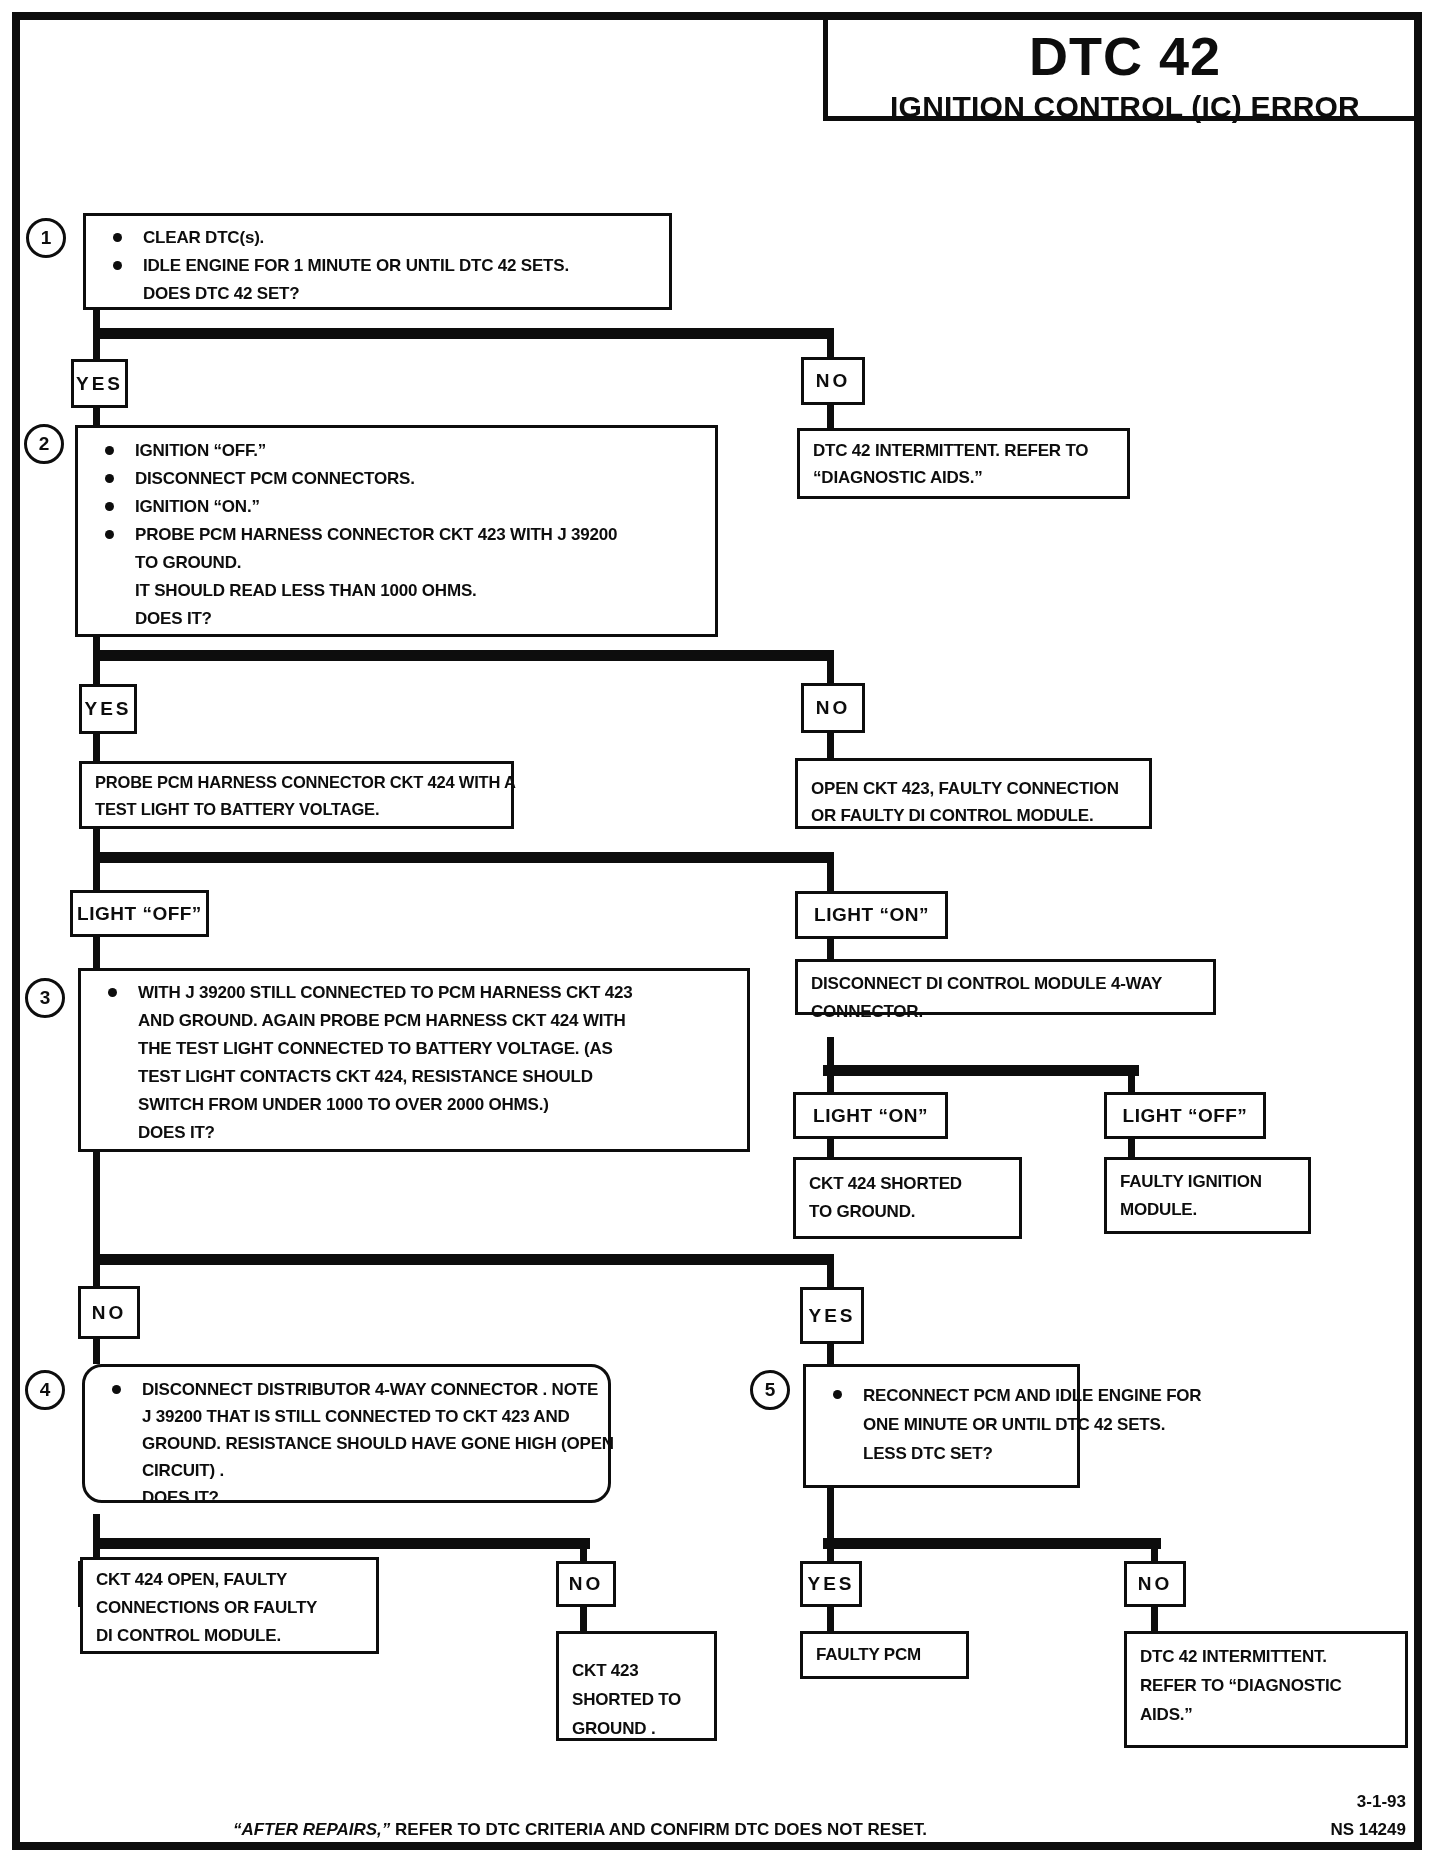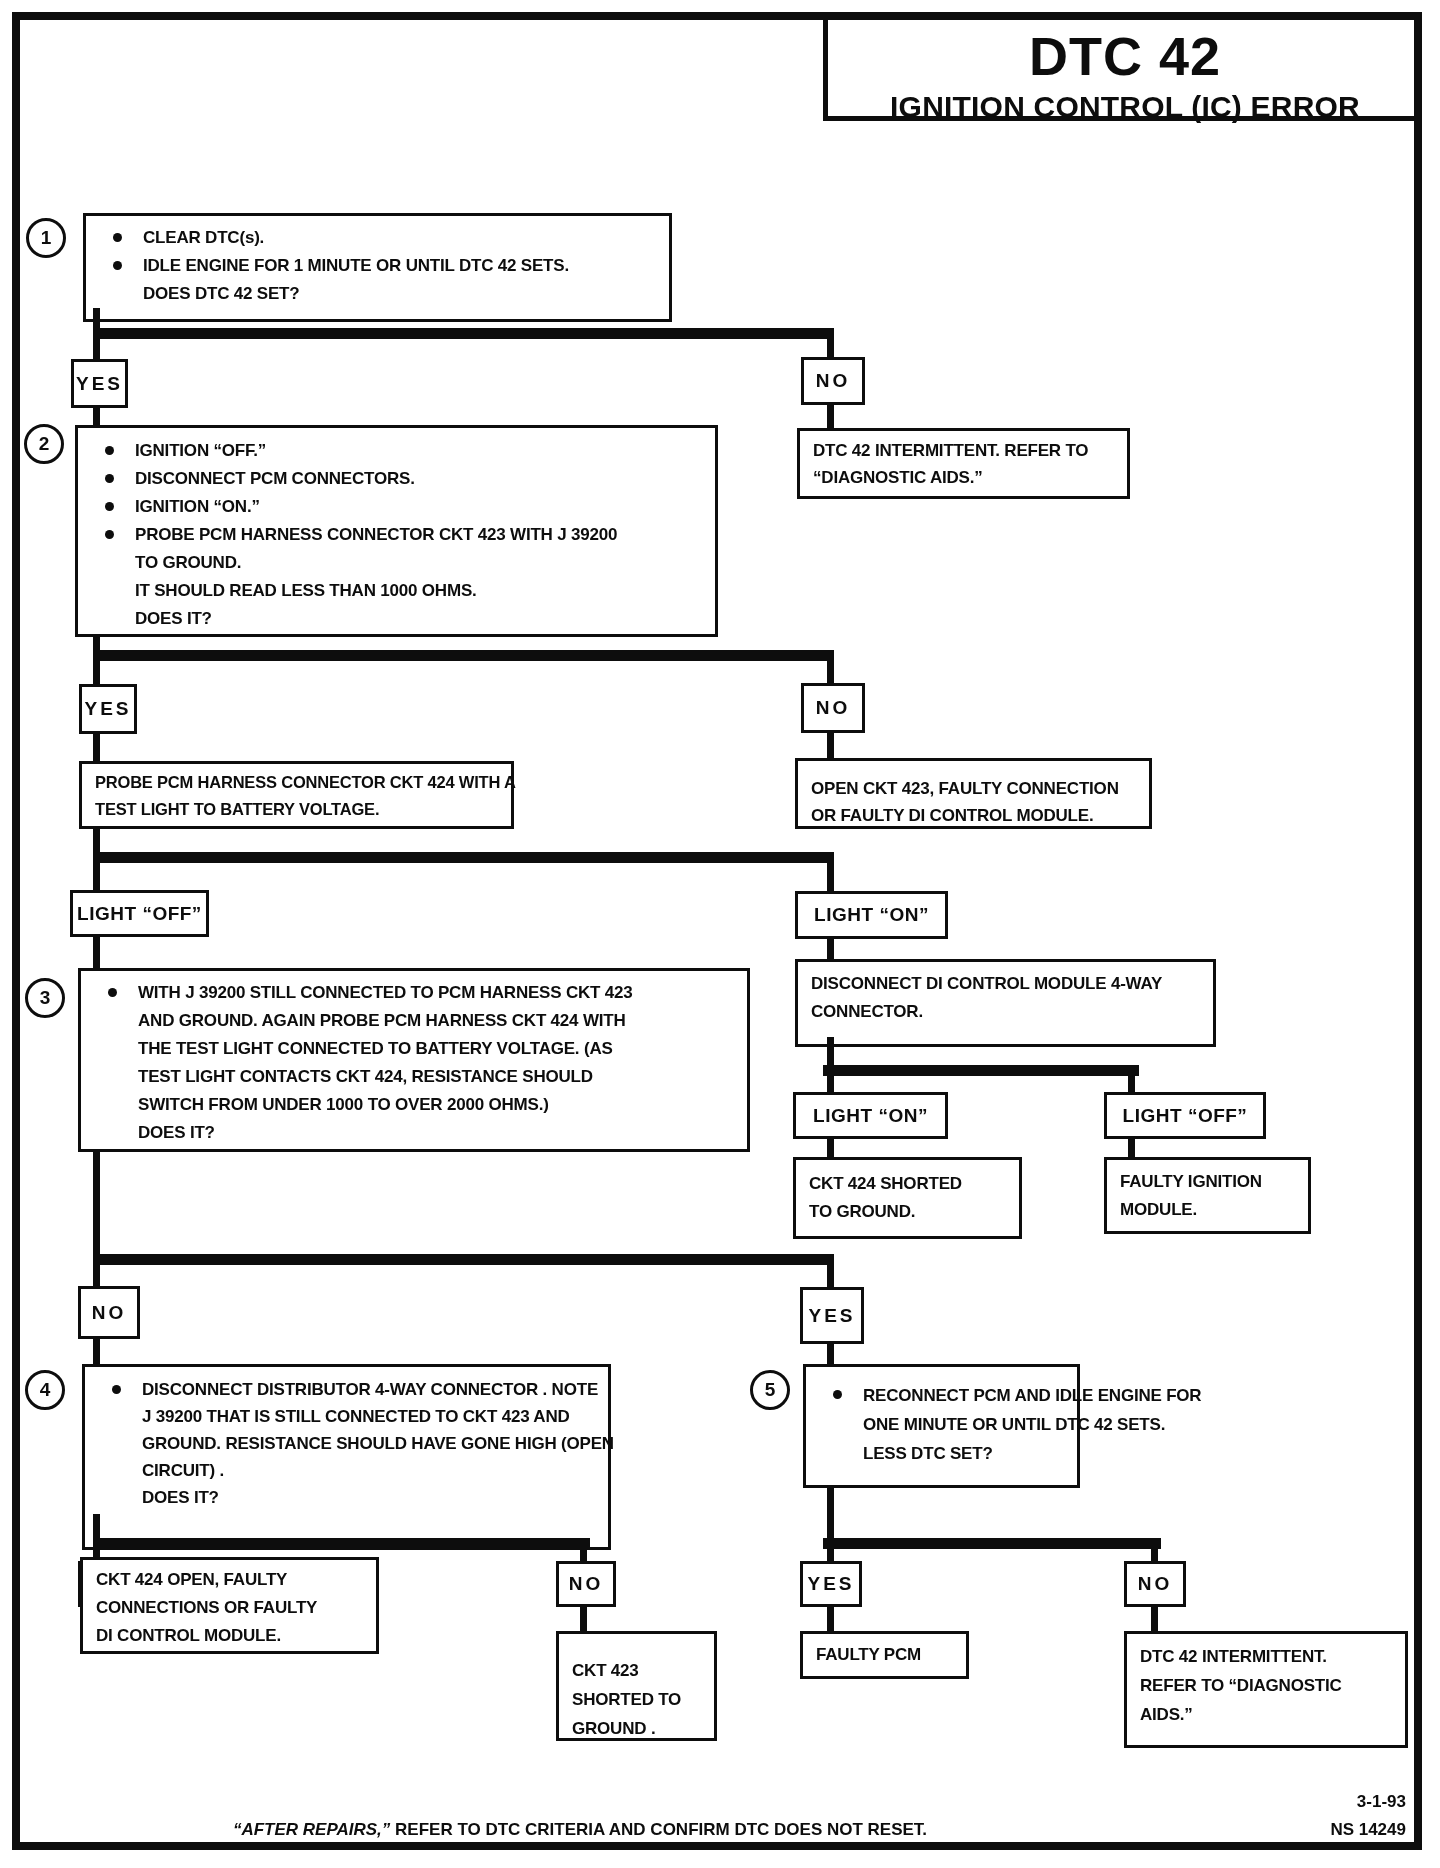--- a/index.html
+++ b/index.html
@@ -40,21 +40,21 @@
   <div class="frame"></div>
 
   <div class="titlebox">
     <div class="title1">DTC 42</div>
     <div class="title2">IGNITION CONTROL (IC) ERROR</div>
   </div>
 
   <div class="circ" style="left:26px;top:218px;">
       <span>1</span>
     </div>
-  <div class="box" style="left:83px;top:213px;width:589px;height:109px;padding-top:8px;">
+  <div class="box" style="left:83px;top:213px;width:589px;height:97px;padding-top:8px;">
     <div class="ln b">CLEAR DTC(s).</div>
     <div class="ln b">IDLE ENGINE FOR 1 MINUTE OR UNTIL DTC 42 SETS.</div>
     <div class="ln">DOES DTC 42 SET?</div>
   </div>
 
   <div class="v" style="left:93px;top:308px;height:20px;"></div>
   <div class="hb" style="left:93px;top:328px;width:741px;"></div>
   <div class="v" style="left:93px;top:339px;height:20px;"></div>
   <div class="v" style="left:827px;top:339px;height:18px;"></div>
 
@@ -116,21 +116,21 @@
   <div class="box" style="left:78px;top:968px;width:672px;height:184px;padding-top:8px;">
     <div class="ln b">WITH J 39200 STILL CONNECTED TO PCM HARNESS CKT 423</div>
     <div class="ln">AND GROUND.  AGAIN PROBE PCM HARNESS CKT 424 WITH</div>
     <div class="ln">THE TEST LIGHT CONNECTED TO BATTERY VOLTAGE.  (AS</div>
     <div class="ln">TEST LIGHT CONTACTS CKT 424, RESISTANCE SHOULD</div>
     <div class="ln">SWITCH FROM UNDER 1000 TO OVER 2000 OHMS.)</div>
     <div class="ln">DOES IT?</div>
   </div>
 
   <div class="v" style="left:827px;top:939px;height:20px;"></div>
-  <div class="box res" style="left:795px;top:959px;width:421px;height:88px;padding-top:8px;">
+  <div class="box res" style="left:795px;top:959px;width:421px;height:56px;padding-top:8px;">
     <div class="ln">DISCONNECT DI CONTROL MODULE 4-WAY</div>
     <div class="ln">CONNECTOR.</div>
   </div>
 
   <div class="v" style="left:827px;top:1037px;height:28px;"></div>
   <div class="hb" style="left:823px;top:1065px;width:316px;"></div>
   <div class="v" style="left:827px;top:1076px;height:16px;"></div>
   <div class="v" style="left:1128px;top:1076px;height:16px;"></div>
 
   <div class="dec" style="left:793px;top:1092px;width:155px;height:47px;">LIGHT “ON”</div>
@@ -152,21 +152,21 @@
   <div class="v" style="left:93px;top:1265px;height:21px;"></div>
   <div class="v" style="left:827px;top:1265px;height:22px;"></div>
 
   <div class="dec wide" style="left:78px;top:1286px;width:62px;height:53px;">NO</div>
   <div class="dec wide" style="left:800px;top:1287px;width:64px;height:57px;">YES</div>
 
   <div class="v" style="left:93px;top:1339px;height:25px;"></div>
   <div class="circ" style="left:25px;top:1370px;">
       <span>4</span>
     </div>
-  <div class="box" style="left:82px;top:1364px;width:529px;height:186px;padding-top:9px;line-height:27px;">
+  <div class="box" style="left:82px;top:1364px;width:529px;height:139px;padding-top:9px;line-height:27px;border-radius:20px;">
     <div class="ln b">DISCONNECT DISTRIBUTOR 4-WAY CONNECTOR .  NOTE</div>
     <div class="ln">J 39200 THAT IS STILL CONNECTED TO CKT 423  AND</div>
     <div class="ln">GROUND. RESISTANCE SHOULD HAVE GONE HIGH (OPEN</div>
     <div class="ln">CIRCUIT) .</div>
     <div class="ln">DOES IT?</div>
   </div>
 
   <div class="v" style="left:827px;top:1344px;height:20px;"></div>
   <div class="circ" style="left:750px;top:1370px;">
       <span>5</span>

